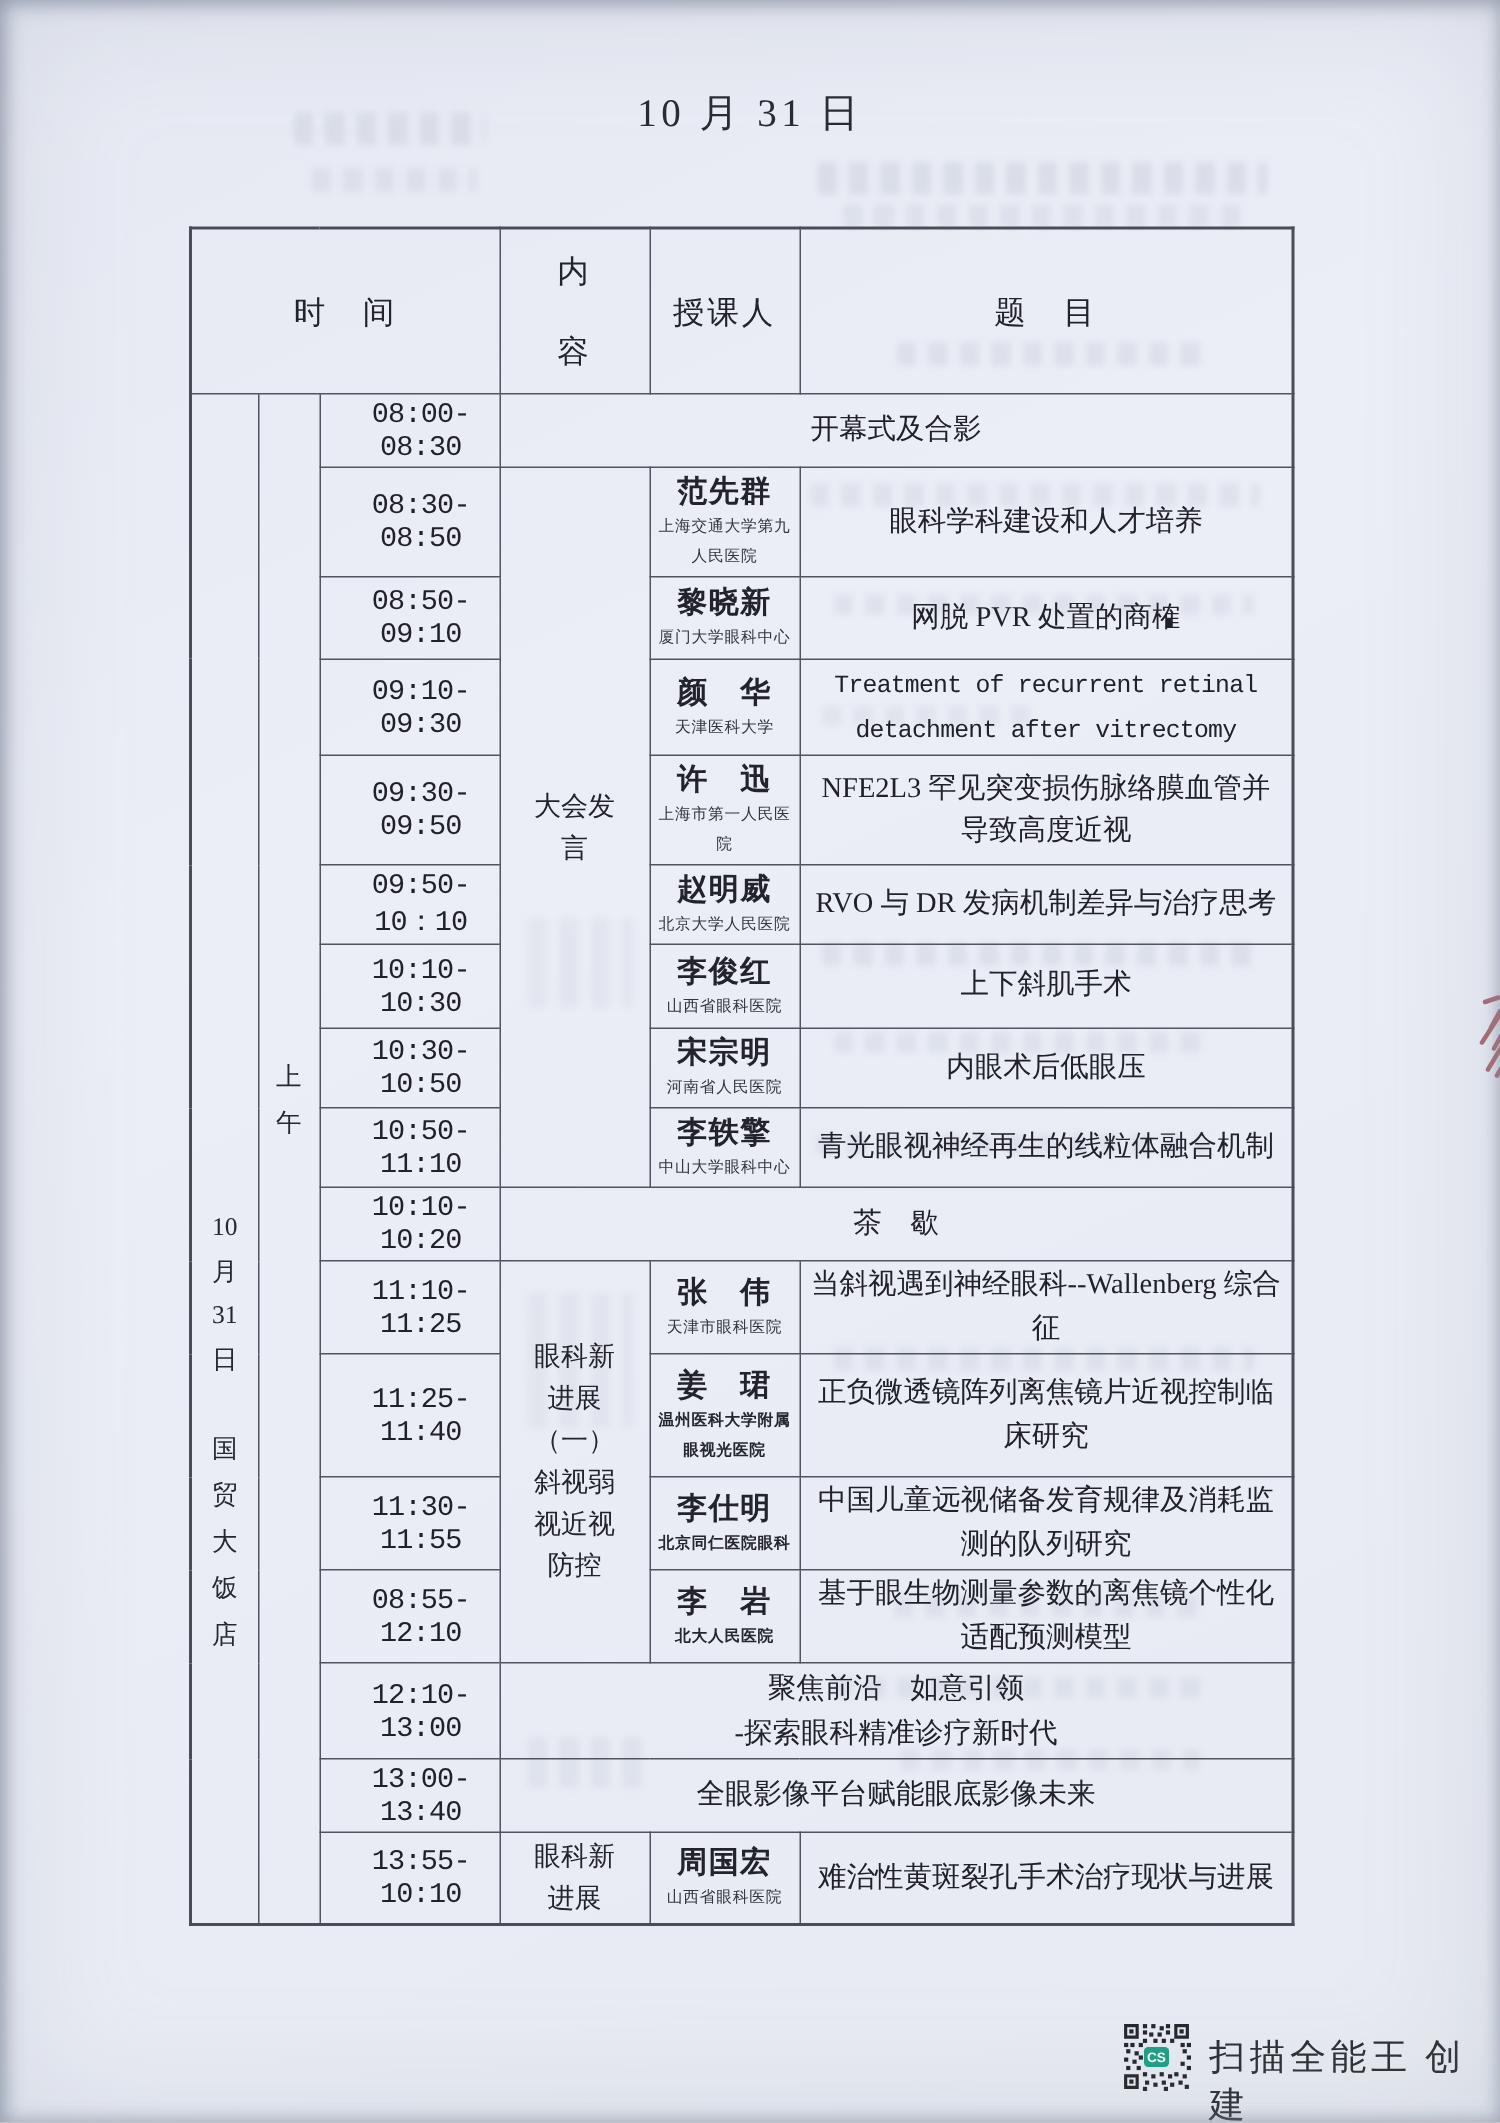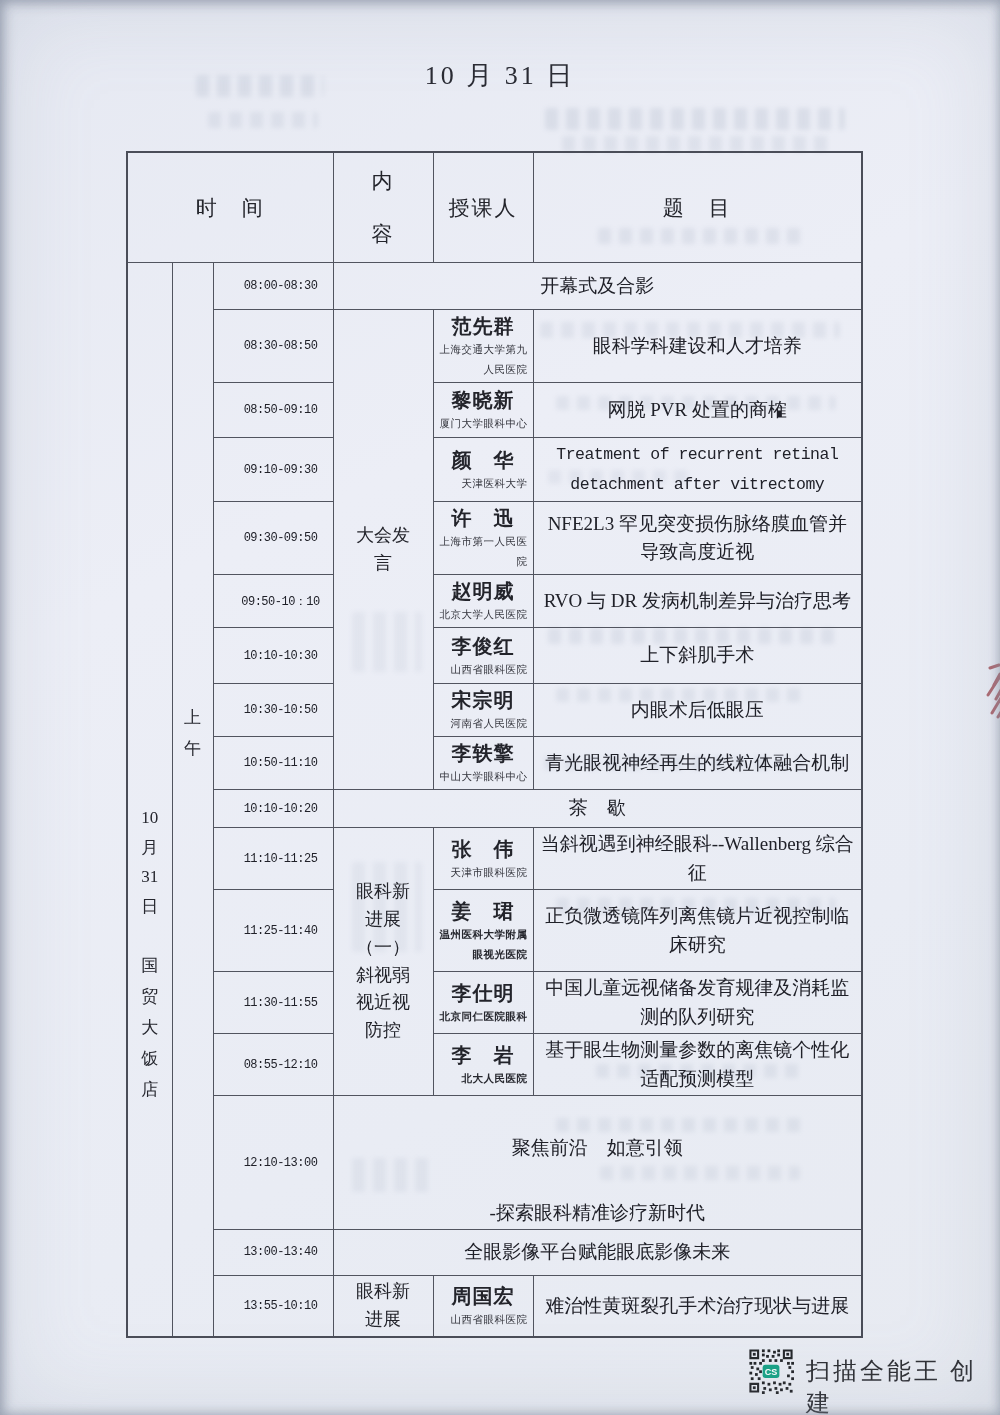--- a/index.html
+++ b/index.html
@@ -36,38 +36,38 @@
   }
   .c-date{width:45px}.c-session{width:41px}.c-time{width:120px}
   .c-content{width:100px}.c-speaker{width:100px}.c-topic{width:329px}
   .h104{height:104px}.h47{height:47px}.h68{height:68px}.h55{height:55px}
   .h57{height:57px}.h56{height:56px}.h52{height:52px}.h53{height:53px}
   .h38{height:38px}.h82{height:82px}.h60{height:60px}.h46{height:46px}.h61{height:61px}
   th{font-size:21px;letter-spacing:2px;color:#23242b;}
   th .vstack{line-height:2.5;font-size:21px;}
   td.time{
     font-family:"Liberation Mono","DejaVu Sans Mono",monospace;
-    font-size:12px;letter-spacing:-0.5px;color:#202129;padding-left:20px;
+    font-size:19px;letter-spacing:-0.5px;color:#202129;padding-left:20px;
   }
   td.topic{font-size:19px;line-height:1.5;color:#202129;}
   td.topic.latin{
     font-family:"Liberation Mono","DejaVu Sans Mono",monospace;
     font-size:16.5px;line-height:1.8;letter-spacing:-0.5px;border-radius:10px;
   }
   td.group{font-size:18px;color:#23242b;}
   td.group .vstack span{display:block;line-height:1.55;}
   td.speaker .sname{font-size:20px;font-weight:600;letter-spacing:1px;line-height:1.4;}
-  td.speaker .affil{font-size:10.5px;color:#33343c;line-height:1.9;letter-spacing:.5px;text-align:right;}
+  td.speaker .affil{font-size:10.5px;color:#33343c;line-height:1.9;letter-spacing:.5px;}
   td.speaker .affil.affil-b{font-weight:700;color:#26272e;}
   td.date-cell,td.session-cell{position:relative;}
   .vlabel{position:absolute;left:0;right:0;display:flex;flex-direction:column;align-items:center;font-size:17px;color:#26272f;}
   .date-label{top:545px;gap:8px;}
   .date-label span.gap-top{margin-top:28px;}
   .am-label{top:443px;gap:8px;}
-  .topic-line{line-height:1.55;margin-top:35px;}
+  .topic-line{line-height:1.55;}
   .red-mark{position:absolute;left:968px;top:645px;z-index:5;}
   .qr{position:absolute;left:748px;top:1348px;}
   .credit-text{
     position:absolute;left:806px;top:1355px;font-size:24px;letter-spacing:3px;
     color:#2e2f34;font-family:"Liberation Serif","DejaVu Serif",serif;
   }
 </style>
 </head>
 <body>
 

